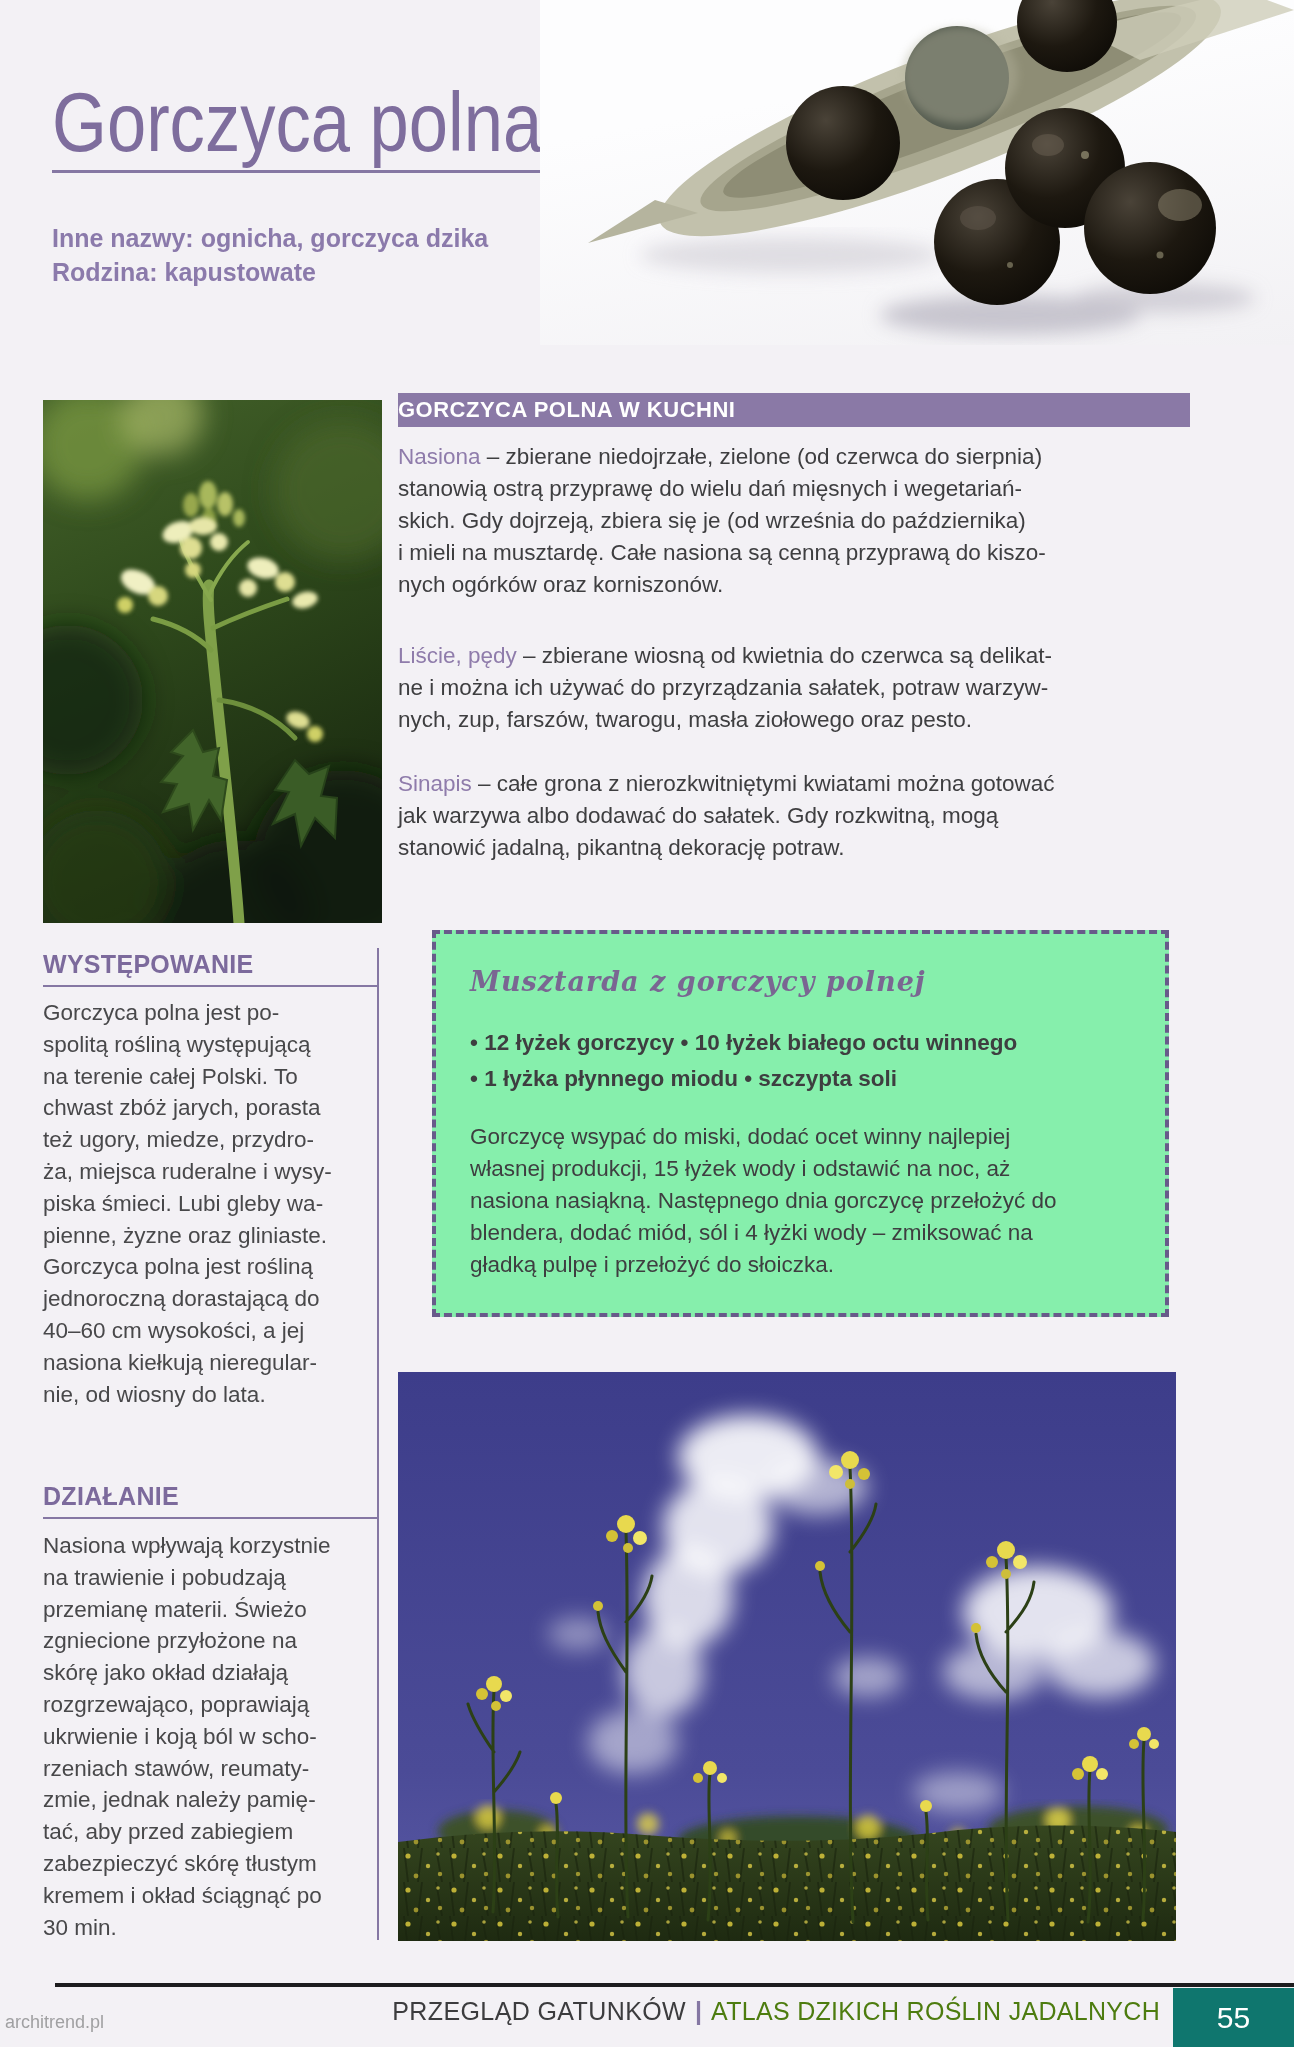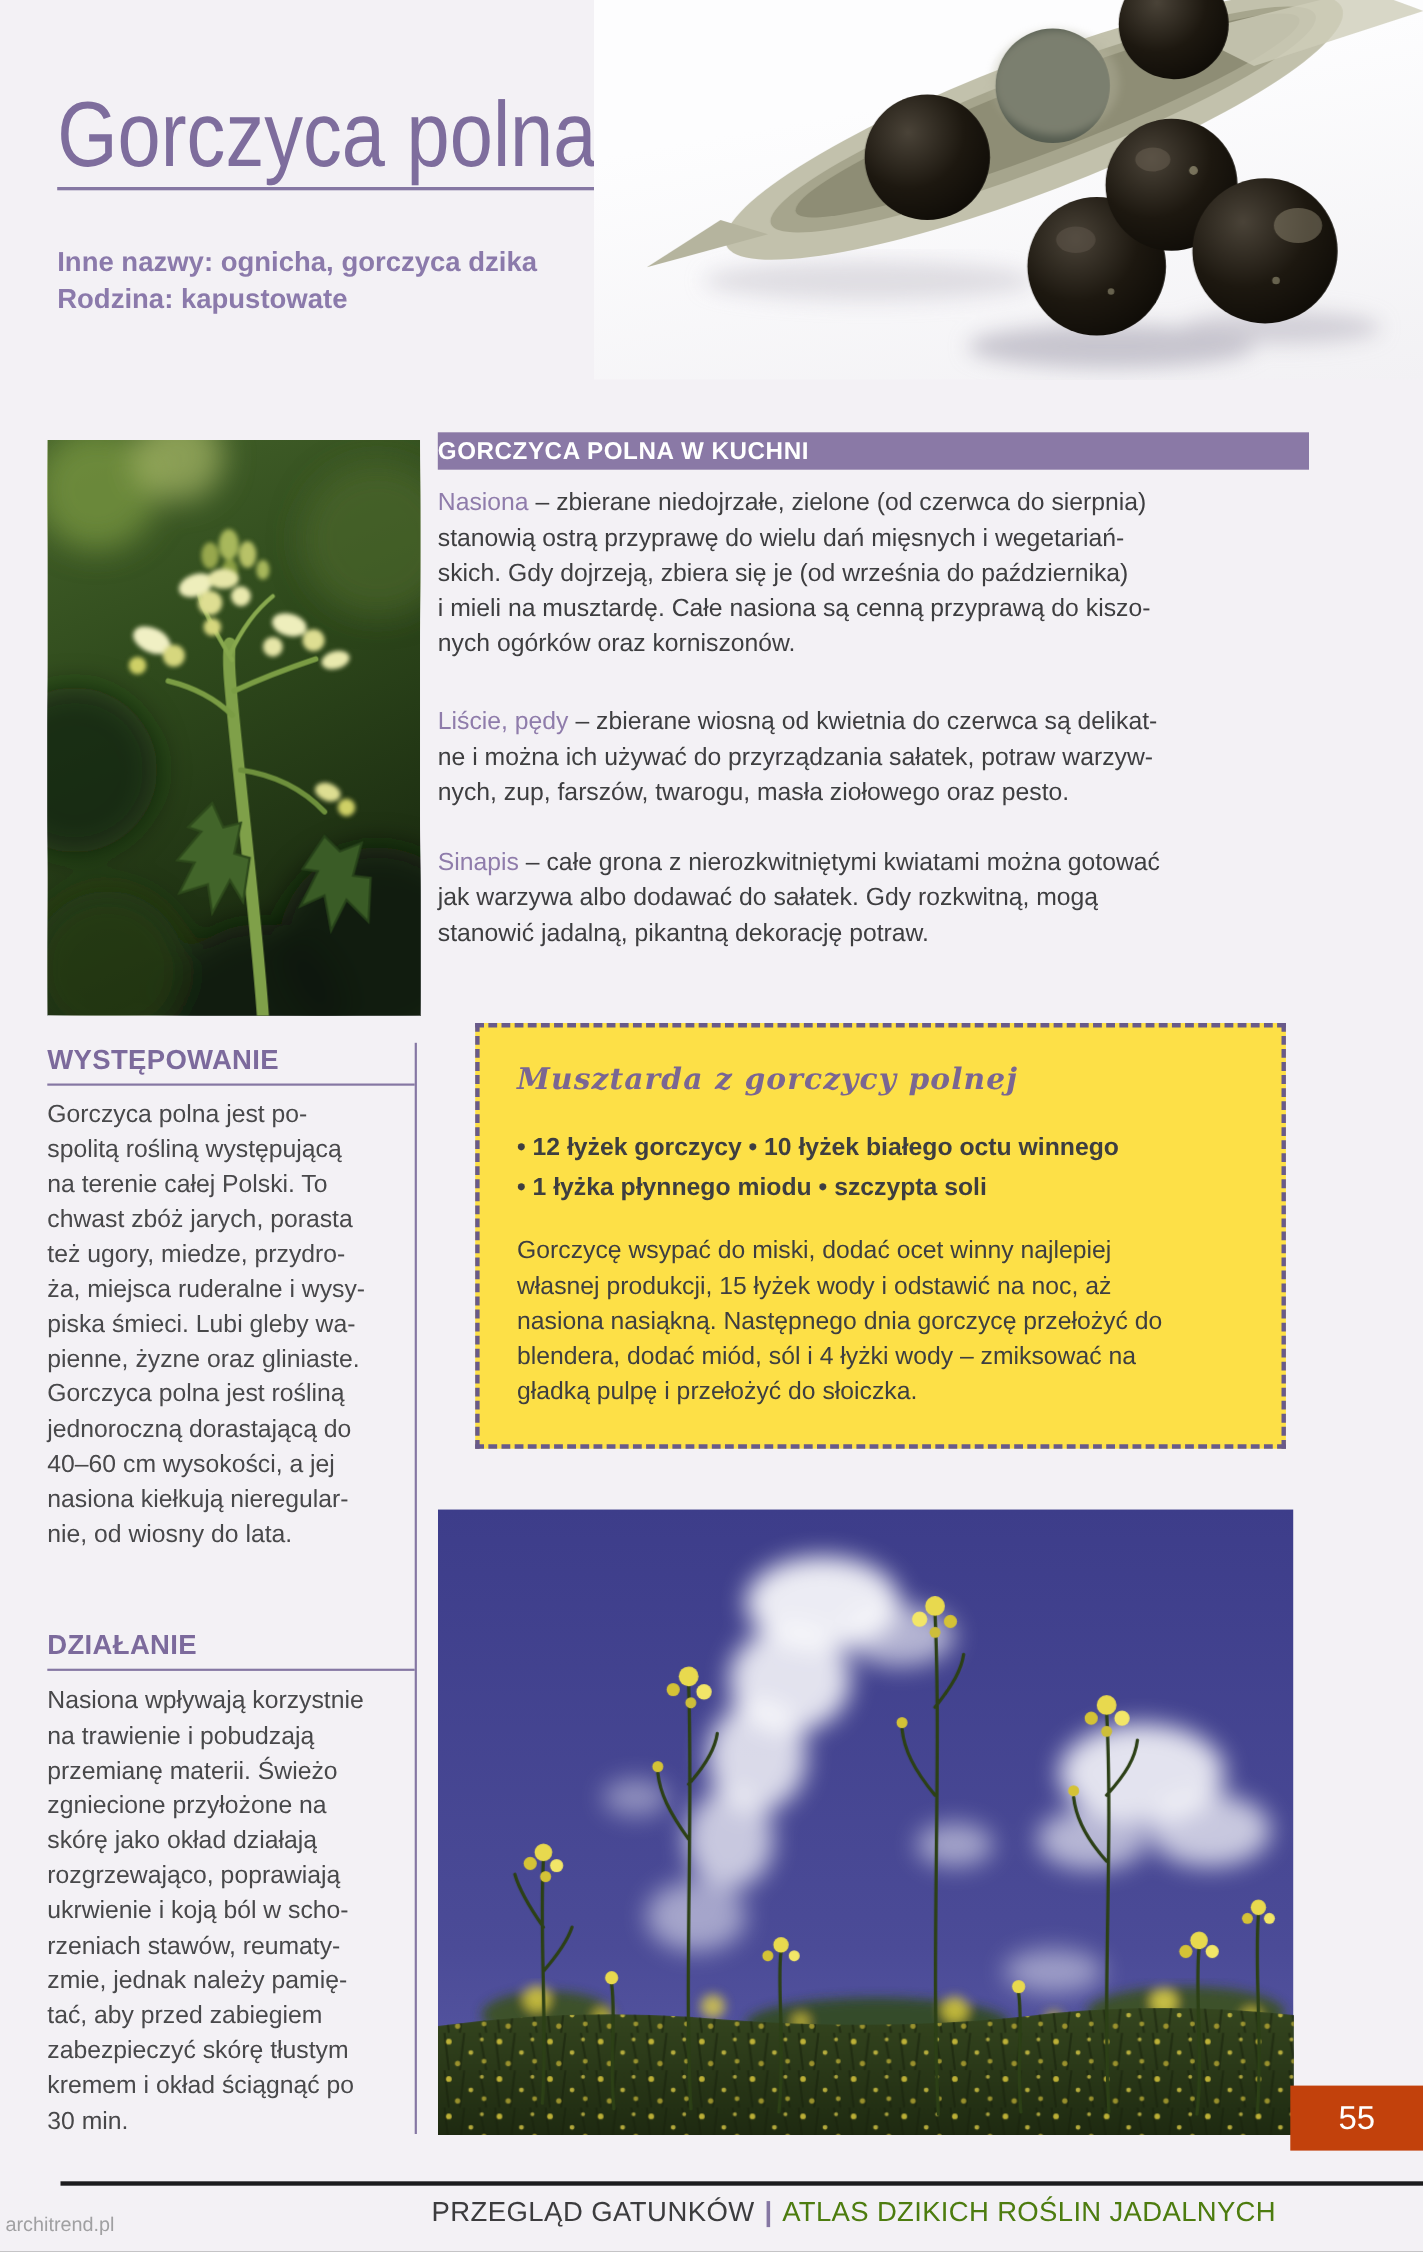--- a/index.html
+++ b/index.html
@@ -30,21 +30,21 @@
     letter-spacing:.5px;box-sizing:border-box;
   }
   .para{position:absolute;left:398px;width:800px;font-size:22.5px;line-height:32px;white-space:pre-line;color:#3e3e40;}
   .para .lead{color:#8f7cab;}
   .para-1{top:441px;}
   .para-2{top:640px;}
   .para-3{top:768px;}
   
   .recipe-box{
     position:absolute;left:432px;top:930px;width:737px;height:387px;box-sizing:border-box;
-    background:#fde047;border:4px dashed #685a8a;padding:26px 30px 0 34px;
+    background:#86efac;border:4px dashed #685a8a;padding:26px 30px 0 34px;
   }
   .recipe-title{
     font-family:"DejaVu Serif",serif;font-style:italic;font-weight:700;
     font-size:27px;color:#7a6692;letter-spacing:1px;margin:6px 0 0 0;
   }
   .recipe-ingredients{margin-top:28px;font-size:22.5px;line-height:36px;white-space:pre-line;color:#3e3e40;font-weight:bold;}
   .recipe-instructions{margin-top:24px;font-size:22.5px;line-height:32px;white-space:pre-line;color:#3e3e40;}
   
   .side-heading{position:absolute;left:43px;width:334px;font-size:25px;font-weight:700;color:#7c6a9c;letter-spacing:.3px;}
   .side-heading-1{top:950px;}
@@ -56,21 +56,21 @@
   .side-text-1{top:997px;}
   .side-text-2{top:1530px;}
   .vrule{position:absolute;left:377px;top:948px;width:2px;height:992px;background:#8577a3;}
   
   .footer-line{position:absolute;left:55px;top:1983px;width:1239px;height:4px;background:#1c1c1e;}
   .footer-text{position:absolute;right:134px;top:1997px;font-size:25px;white-space:nowrap;}
   .footer-text .sect{font-weight:400;color:#3c3c3e;letter-spacing:.4px;}
   .footer-text .sep{color:#8577a3;font-weight:700;padding:0 9px;}
   .footer-text .book{font-weight:400;color:#4d7c0f;letter-spacing:.3px;}
   .page-badge{
-    position:absolute;left:1173px;top:1896px;width:121px;height:59px;background:#c2410c;
+    position:absolute;left:1173px;top:1988px;width:121px;height:59px;background:#0f766e;
     color:#ffffff;font-size:30px;display:flex;align-items:center;justify-content:center;
   }
   .watermark{position:absolute;left:5px;top:2012px;font-size:18px;color:#a0a0a2;}
 </style>
 </head>
 <body>
 
 <div class="page">
 
   <div class="title">Gorczyca polna</div>

